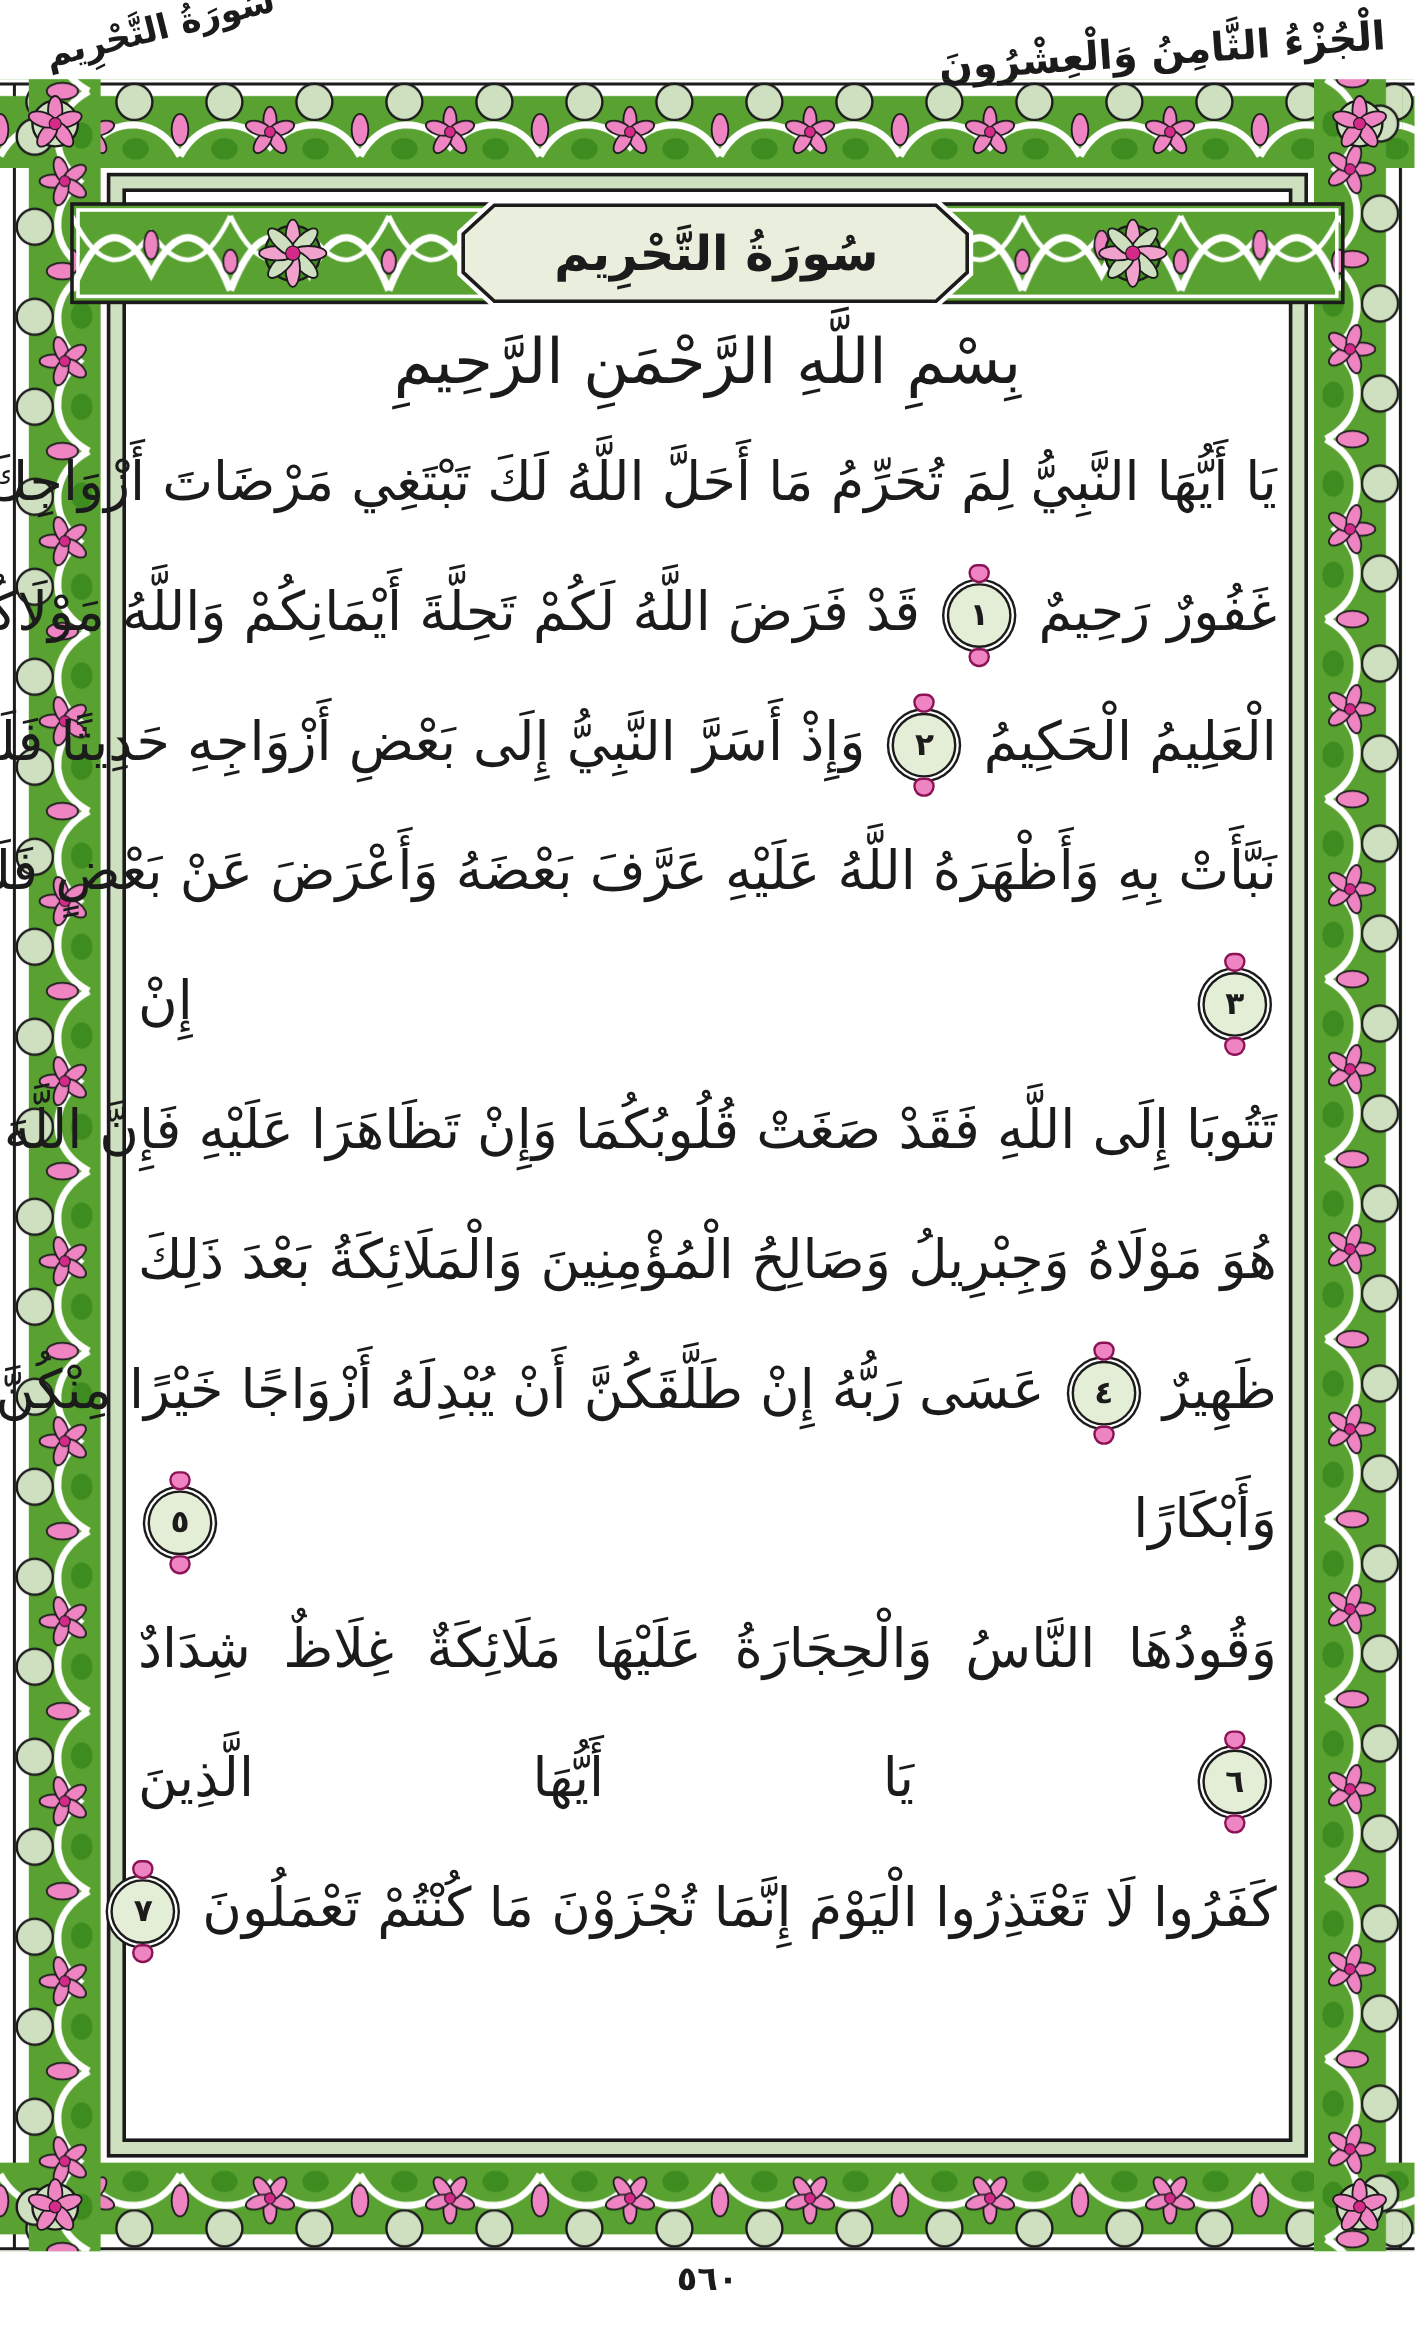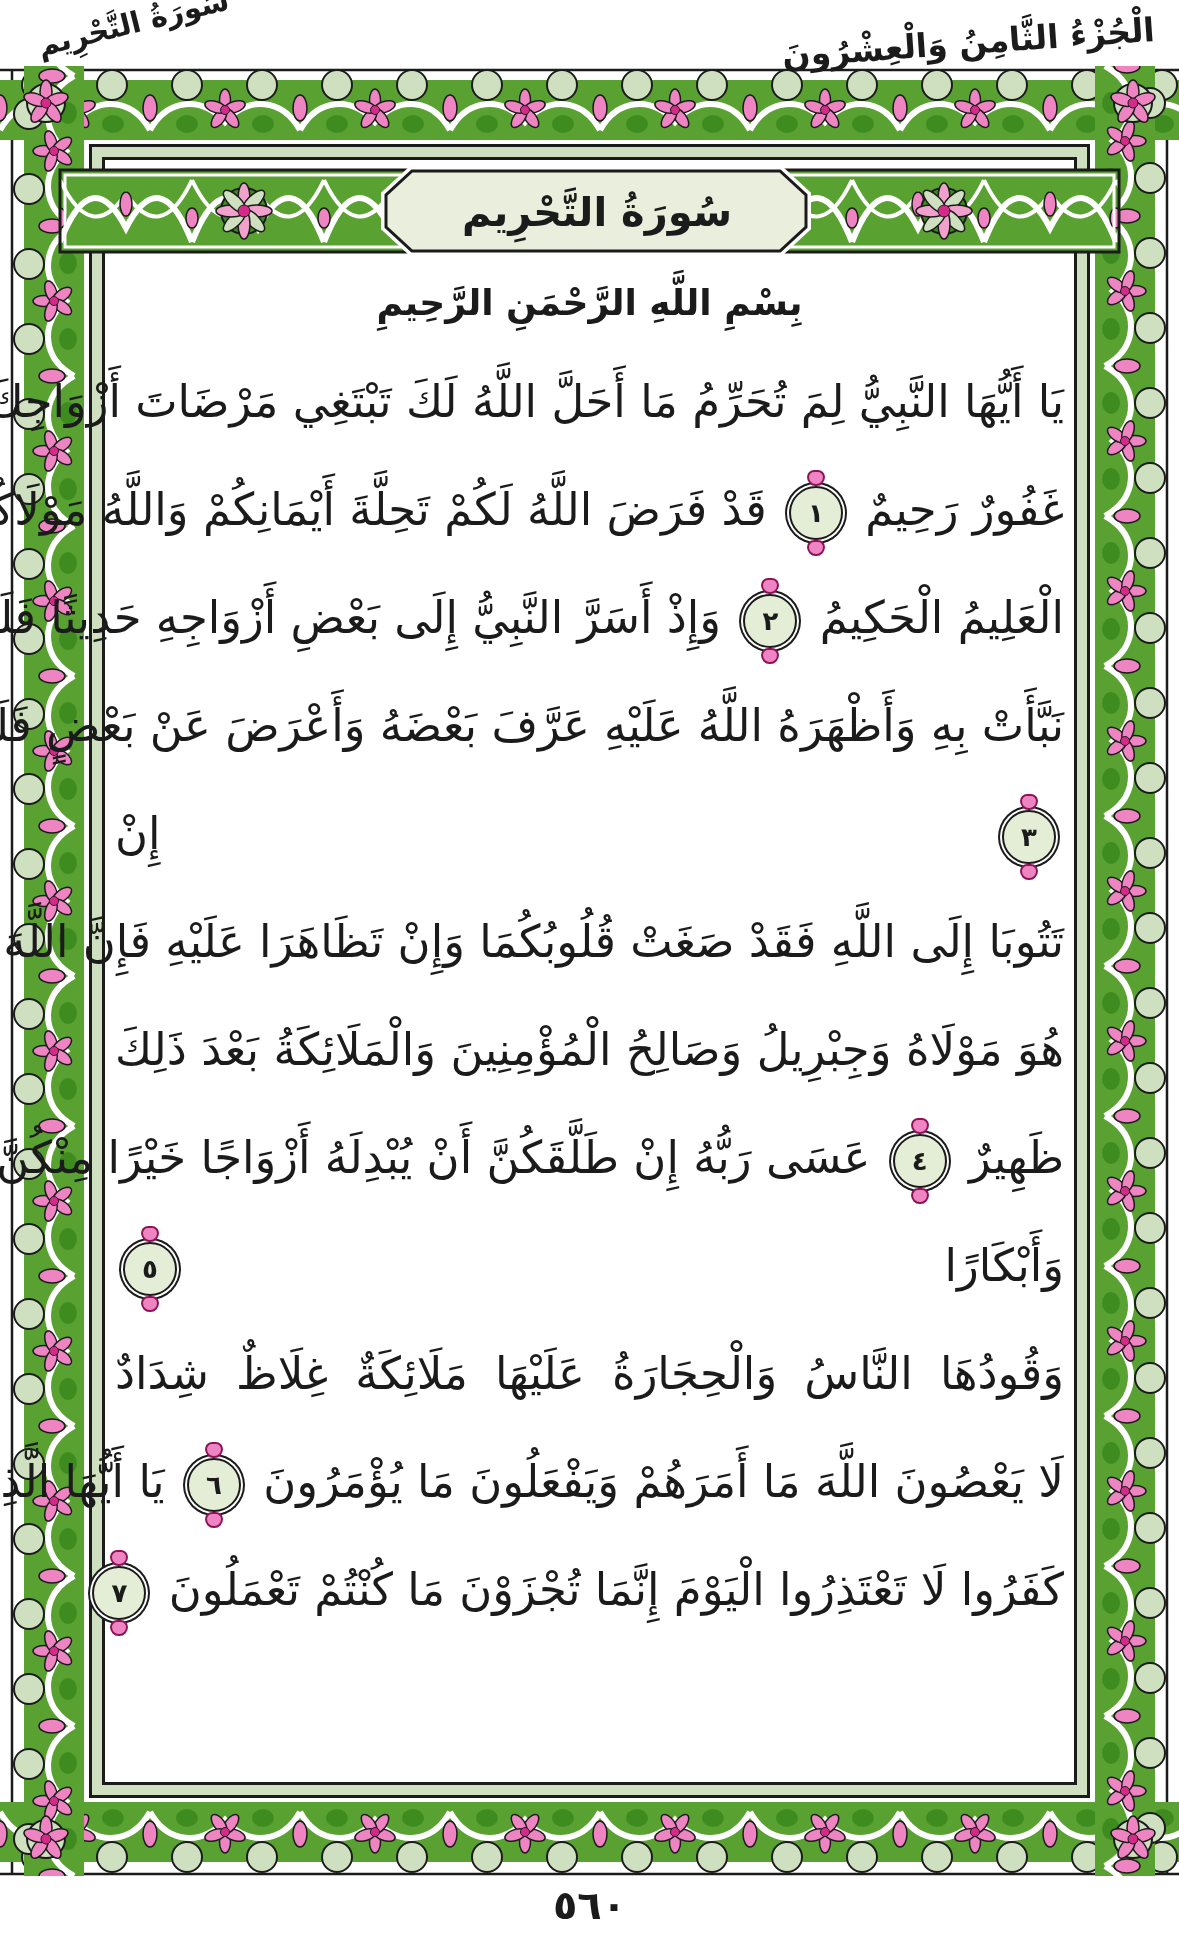--- a/index.html
+++ b/index.html
@@ -21,21 +21,21 @@
   
   .surah-title{
     position:absolute;left:389px;top:174px;width:416px;height:76px;
     display:flex;align-items:center;justify-content:center;
     font-size:40px;font-weight:bold;direction:rtl;white-space:nowrap;
   }
   
   .basmala{
     position:absolute;left:115px;top:252px;width:949px;height:100px;
     display:flex;align-items:center;justify-content:center;
-    font-size:36px;font-weight:bold;direction:rtl;white-space:nowrap;
+    font-size:52px;font-weight:normal;direction:rtl;white-space:nowrap;
   }
   
   .text-block{
     position:absolute;left:115px;top:348px;width:949px;direction:rtl;
   }
   .qline{
     height:108px;line-height:108px;font-size:45px;font-weight:500;
     text-align:justify;text-align-last:justify;white-space:nowrap;
   }
   .qtext{display:inline;}
@@ -54,21 +54,21 @@
   .ayah-marker::before{top:-18px;}
   .ayah-marker::after{bottom:-18px;}
   .ayah-num{
     position:absolute;left:0;top:0;right:0;bottom:0;
     display:flex;align-items:center;justify-content:center;
     font-size:26px;font-weight:bold;line-height:1;
   }
   
   .page-number{
     position:absolute;left:0;right:0;top:1882px;text-align:center;
-    font-size:40px;font-weight:bold;letter-spacing:4px;
+    font-size:28px;font-weight:bold;letter-spacing:4px;
   }
 </style>
 </head>
 <body>
 
 <div class="juz-header">الْجُزْءُ الثَّامِنُ وَالْعِشْرُونَ</div>
 <div class="surah-header">سُورَةُ التَّحْرِيم</div>
 
 <svg class="frame-svg" width="1179" height="1939" viewBox="0 0 1179 1939" xmlns="http://www.w3.org/2000/svg">
   <defs>
@@ -175,17 +175,17 @@
     <div class="qline"><span class="qtext">يَا أَيُّهَا النَّبِيُّ لِمَ تُحَرِّمُ مَا أَحَلَّ اللَّهُ لَكَ تَبْتَغِي مَرْضَاتَ أَزْوَاجِكَ وَاللَّهُ</span></div>
     <div class="qline"><span class="qtext">غَفُورٌ رَحِيمٌ</span> <span class="ayah-marker"><span class="ayah-num">١</span></span> <span class="qtext">قَدْ فَرَضَ اللَّهُ لَكُمْ تَحِلَّةَ أَيْمَانِكُمْ وَاللَّهُ مَوْلَاكُمْ وَهُوَ</span></div>
     <div class="qline"><span class="qtext">الْعَلِيمُ الْحَكِيمُ</span> <span class="ayah-marker"><span class="ayah-num">٢</span></span> <span class="qtext">وَإِذْ أَسَرَّ النَّبِيُّ إِلَى بَعْضِ أَزْوَاجِهِ حَدِيثًا فَلَمَّا</span></div>
     <div class="qline"><span class="qtext">نَبَّأَتْ بِهِ وَأَظْهَرَهُ اللَّهُ عَلَيْهِ عَرَّفَ بَعْضَهُ وَأَعْرَضَ عَنْ بَعْضٍ فَلَمَّا</span></div>
     <div class="qline"> <span class="ayah-marker"><span class="ayah-num">٣</span></span> <span class="qtext">إِنْ</span></div>
     <div class="qline"><span class="qtext">تَتُوبَا إِلَى اللَّهِ فَقَدْ صَغَتْ قُلُوبُكُمَا وَإِنْ تَظَاهَرَا عَلَيْهِ فَإِنَّ اللَّهَ</span></div>
     <div class="qline"><span class="qtext">هُوَ مَوْلَاهُ وَجِبْرِيلُ وَصَالِحُ الْمُؤْمِنِينَ وَالْمَلَائِكَةُ بَعْدَ ذَلِكَ</span></div>
     <div class="qline"><span class="qtext">ظَهِيرٌ</span> <span class="ayah-marker"><span class="ayah-num">٤</span></span> <span class="qtext">عَسَى رَبُّهُ إِنْ طَلَّقَكُنَّ أَنْ يُبْدِلَهُ أَزْوَاجًا خَيْرًا مِنْكُنَّ</span></div>
     <div class="qline"><span class="qtext">وَأَبْكَارًا</span> <span class="ayah-marker"><span class="ayah-num">٥</span></span> </div>
     <div class="qline"><span class="qtext">وَقُودُهَا النَّاسُ وَالْحِجَارَةُ عَلَيْهَا مَلَائِكَةٌ غِلَاظٌ شِدَادٌ</span></div>
-    <div class="qline"><span class="qtext">لَا يَعْصُونَ اللَّهَ مَا أَمَرَهُمْ وَيَفْعَلُونَ مَا يُؤْمَرُونَ</span> <span class="ayah-marker"><span class="ayah-num">٦</span></span> <span class="qtext">يَا أَيُّهَا الَّذِينَ</span></div>
+    <div class="qline"> <span class="ayah-marker"><span class="ayah-num">٦</span></span> <span class="qtext">يَا أَيُّهَا الَّذِينَ</span></div>
     <div class="qline"><span class="qtext">كَفَرُوا لَا تَعْتَذِرُوا الْيَوْمَ إِنَّمَا تُجْزَوْنَ مَا كُنْتُمْ تَعْمَلُونَ</span> <span class="ayah-marker"><span class="ayah-num">٧</span></span></div>
   </div>
 
 <div class="page-number">٥٦٠</div>
 
 </body></html>

